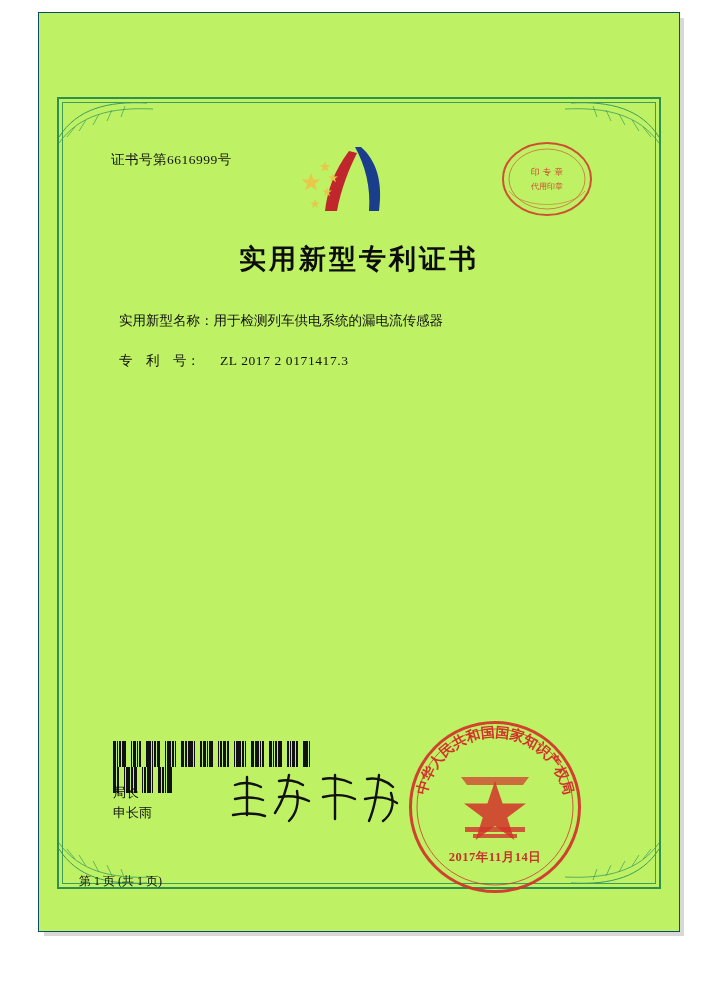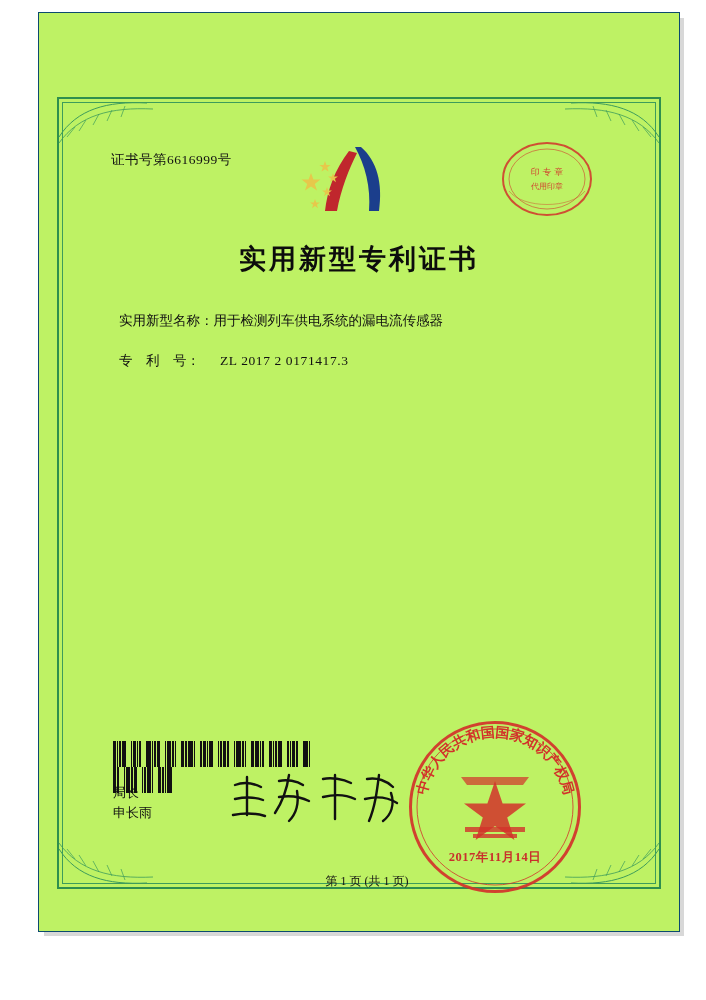--- a/index.html
+++ b/index.html
@@ -201,24 +201,23 @@
     width: 172px;
     text-align: center;
     color: #c9302c;
     font-size: 12.5px;
     font-weight: bold;
     letter-spacing: 0.5px;
   }
 
   .page-num {
     position: absolute;
-    left: 8px;
+    left: 0;
     top: 760px;
     width: 544px;
-    text-align: center;
     font-size: 12px;
     color: #111;
   }
 
   .star { fill: #e6c84b; }
 </style>
 </head>
 <body>
 
 <div class="page-shadow"></div>

